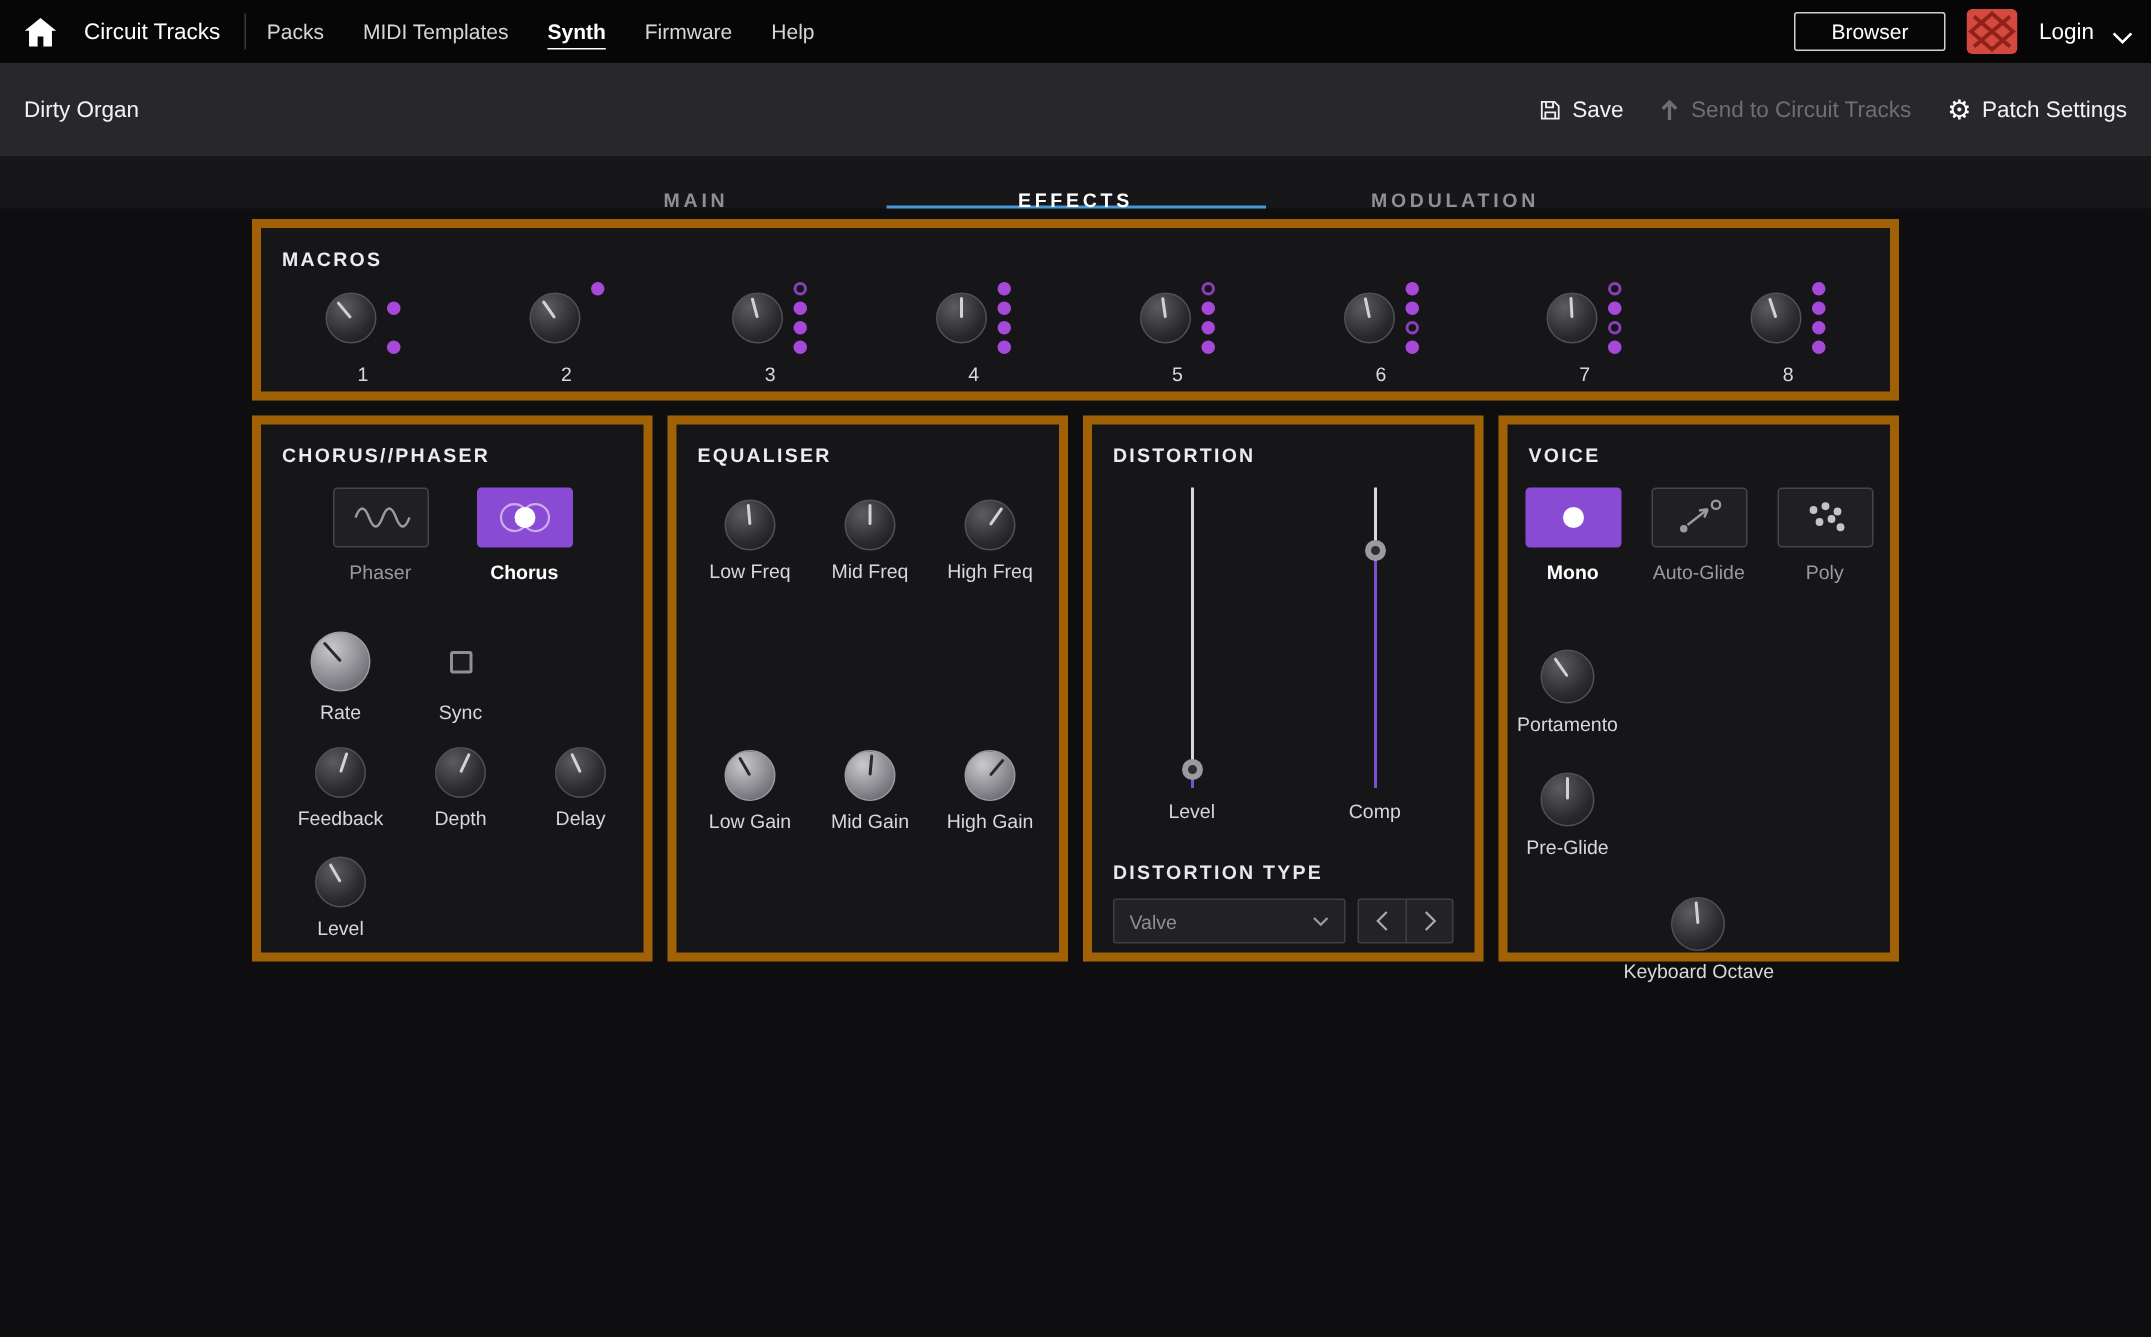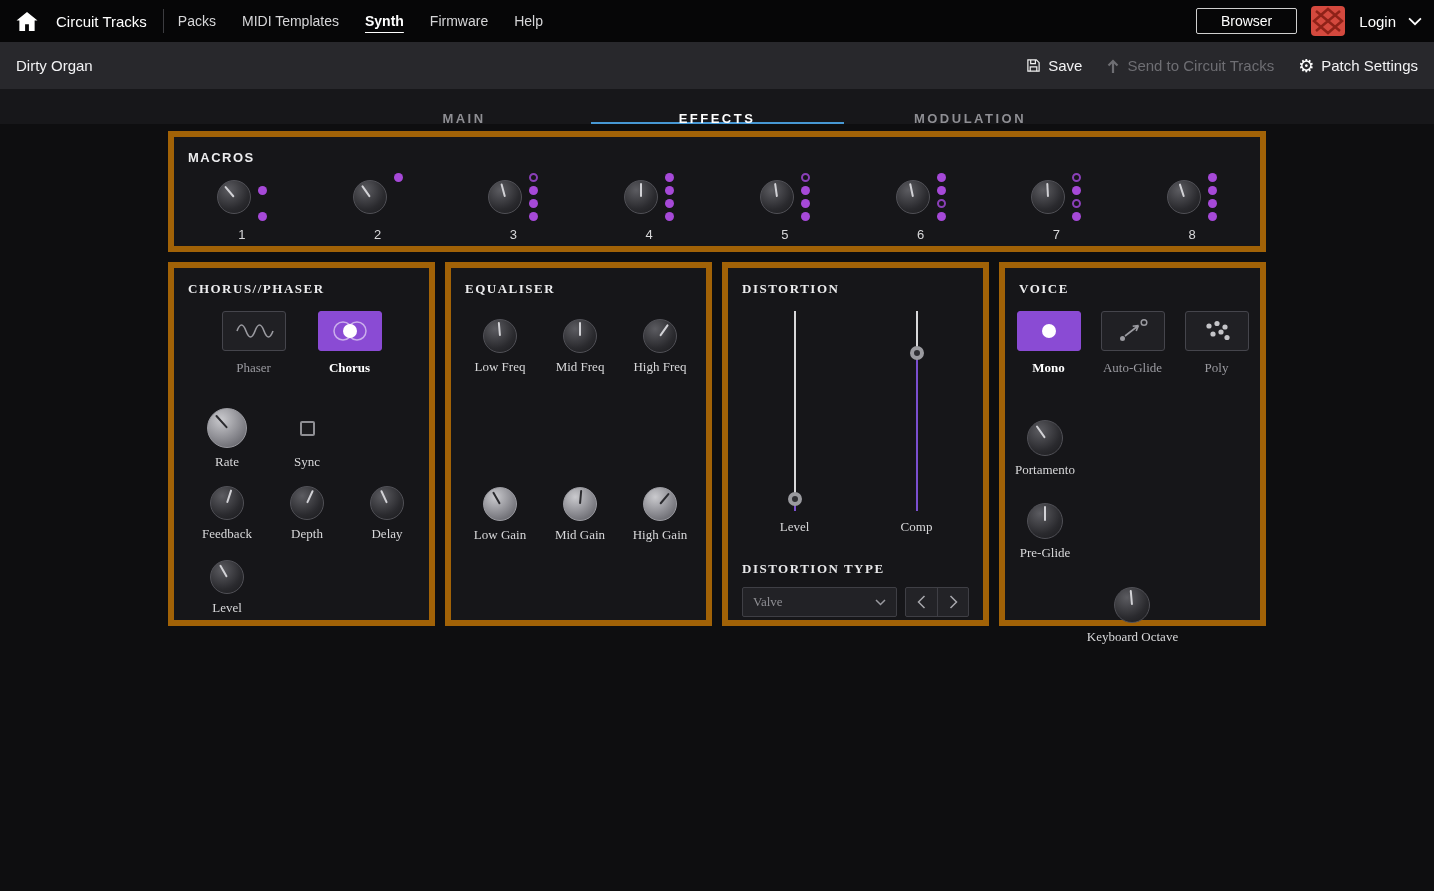--- a/index.html
+++ b/index.html
@@ -13,24 +13,24 @@
   
   .topbar { height:42px; background:#060607; display:flex; align-items:center; padding:0 12px; gap:14px; }
   .home-btn { width:30px; display:flex; justify-content:center; align-items:center; cursor:pointer; }
   .brand { font-size:15px; color:#fff; margin-right:2px; white-space:nowrap; }
   .topsep { width:1px; height:24px; background:#3c3c40; }
   .topnav { display:flex; gap:26px; align-items:center; font-size:14px; color:#d6d6d8; }
   .nav-item { cursor:pointer; white-space:nowrap; }
   .nav-item[data-state="active"] { color:#fff; font-weight:700; text-decoration:underline; text-underline-offset:6px; }
   .topbar-right { margin-left:auto; display:flex; align-items:center; gap:14px; }
   .browser-btn { border:1px solid #cfcfcf; border-radius:2px; padding:4px 24px; font-size:14px; color:#fff; background:transparent; cursor:pointer; }
-  .login { font-size:15px; color:#fff; display:flex; align-items:center; gap:12px; cursor:pointer; }
-
-  
-  .patchbar { height:47px; background:#28282c; display:flex; align-items:center; padding:0 16px; }
+  .login { font-size:15px; color:#fff; display:flex; align-items:flex-end; gap:12px; cursor:pointer; }
+
+  
+  .patchbar { height:62px; background:#28282c; display:flex; align-items:center; padding:0 16px; }
   .patch-name { font-size:15px; color:#f2f2f4; }
   .patch-actions { margin-left:auto; display:flex; align-items:center; gap:24px; font-size:15px; }
   .action { display:flex; align-items:center; gap:7px; color:#f2f2f4; cursor:pointer; white-space:nowrap; }
   .action.disabled { color:#6e6e73; }
   .gear-glyph { font-size:18px; line-height:1; color:#fff; }
 
   
   .tabsbar { height:35px; background:#17171a; display:flex; justify-content:center; }
   .tab { width:253px; text-align:center; font-size:13px; font-weight:700; letter-spacing:2.5px; color:#8f8f94; line-height:33px; cursor:pointer;margin-top:13px; }
   .tab[data-state="active"] { color:#fff; border-bottom:2px solid #4798d4; }
@@ -55,21 +55,21 @@
   
   .knob { position:relative; border-radius:50%;
     background:radial-gradient(circle at 35% 28%, #5c5c61 0%, #2a2a2e 62%, #19191c 100%);
     border:1px solid #505056; cursor:pointer; flex:none; }
   .knob .ptr { position:absolute; left:50%; bottom:50%; width:2px; height:44%; background:#d2d2d6;
     transform-origin:50% 100%; transform:translateX(-50%) rotate(calc(var(--angle,0)*1deg)); border-radius:1px; }
   .knob[data-tone="light"] { background:radial-gradient(circle at 35% 28%, #cacace 0%, #8a8a90 55%, #55555b 100%); border-color:#9a9aa0; }
   .knob[data-tone="light"] .ptr { background:#2a2a2e; }
   .k34 { width:34px; height:34px; } .k36 { width:36px; height:36px; } .k40 { width:40px; height:40px; }
 
-  .panels-row { display:flex; gap:10px;font-family:Liberation Serif, serif; }
+  .panels-row { display:flex; gap:10px; }
   .panels-row .panel { flex:1; height:364px; }
 
   
   .modes-row { display:flex; justify-content:center; margin-top:14px; }
   .modes-row.gap32 { gap:32px; } .modes-row.gap20 { gap:20px; }
   .mode { display:flex; flex-direction:column; align-items:center; gap:9px; }
   .mode-btn { width:64px; height:40px; border-radius:3px; background:#202024; border:1px solid #45454c;
     display:flex; align-items:center; justify-content:center; cursor:pointer; }
   .mode[data-state="selected"] .mode-btn { background:#8a4bd4; border-color:#8a4bd4; }
   .mode-label { font-size:13px; color:#9a9aa0; }

